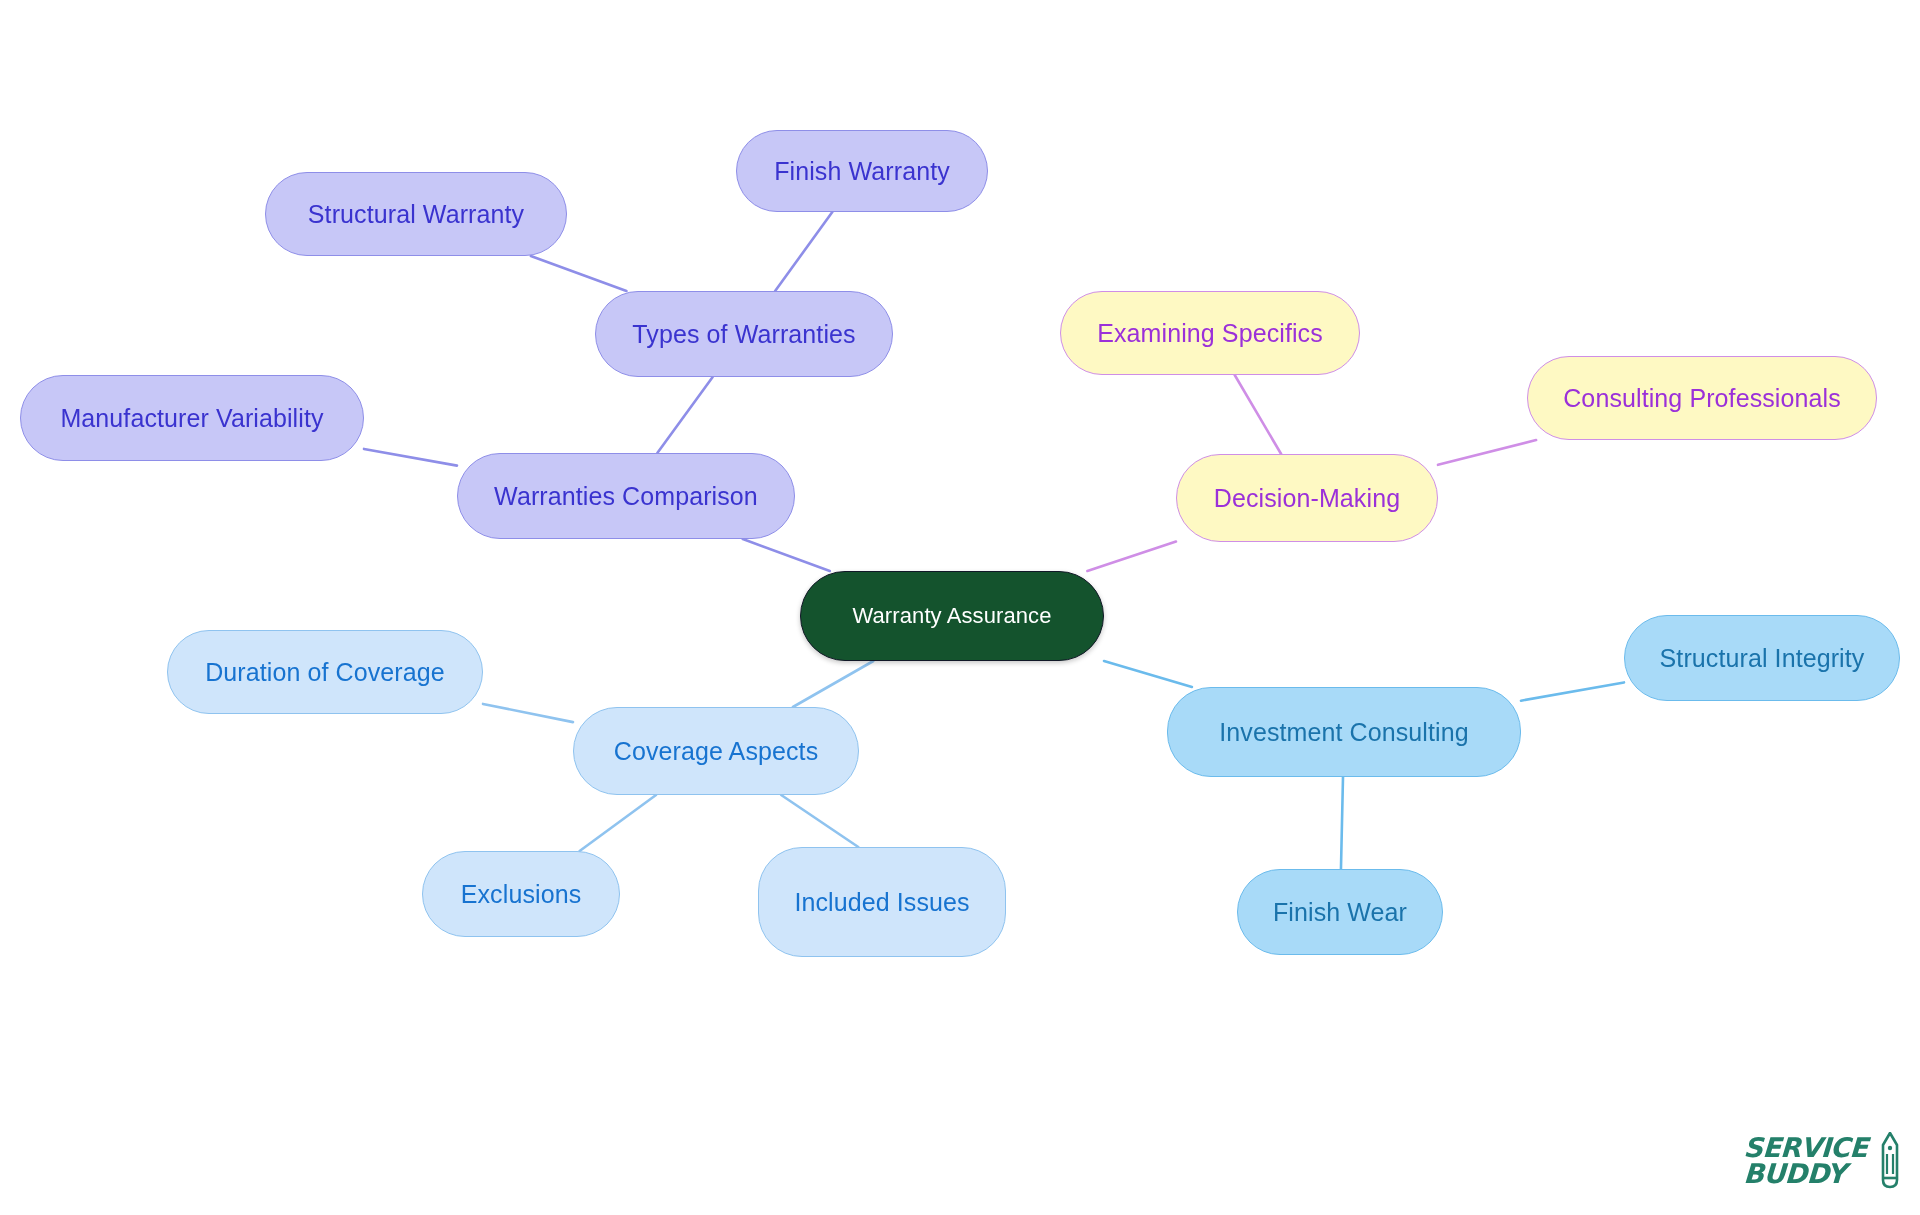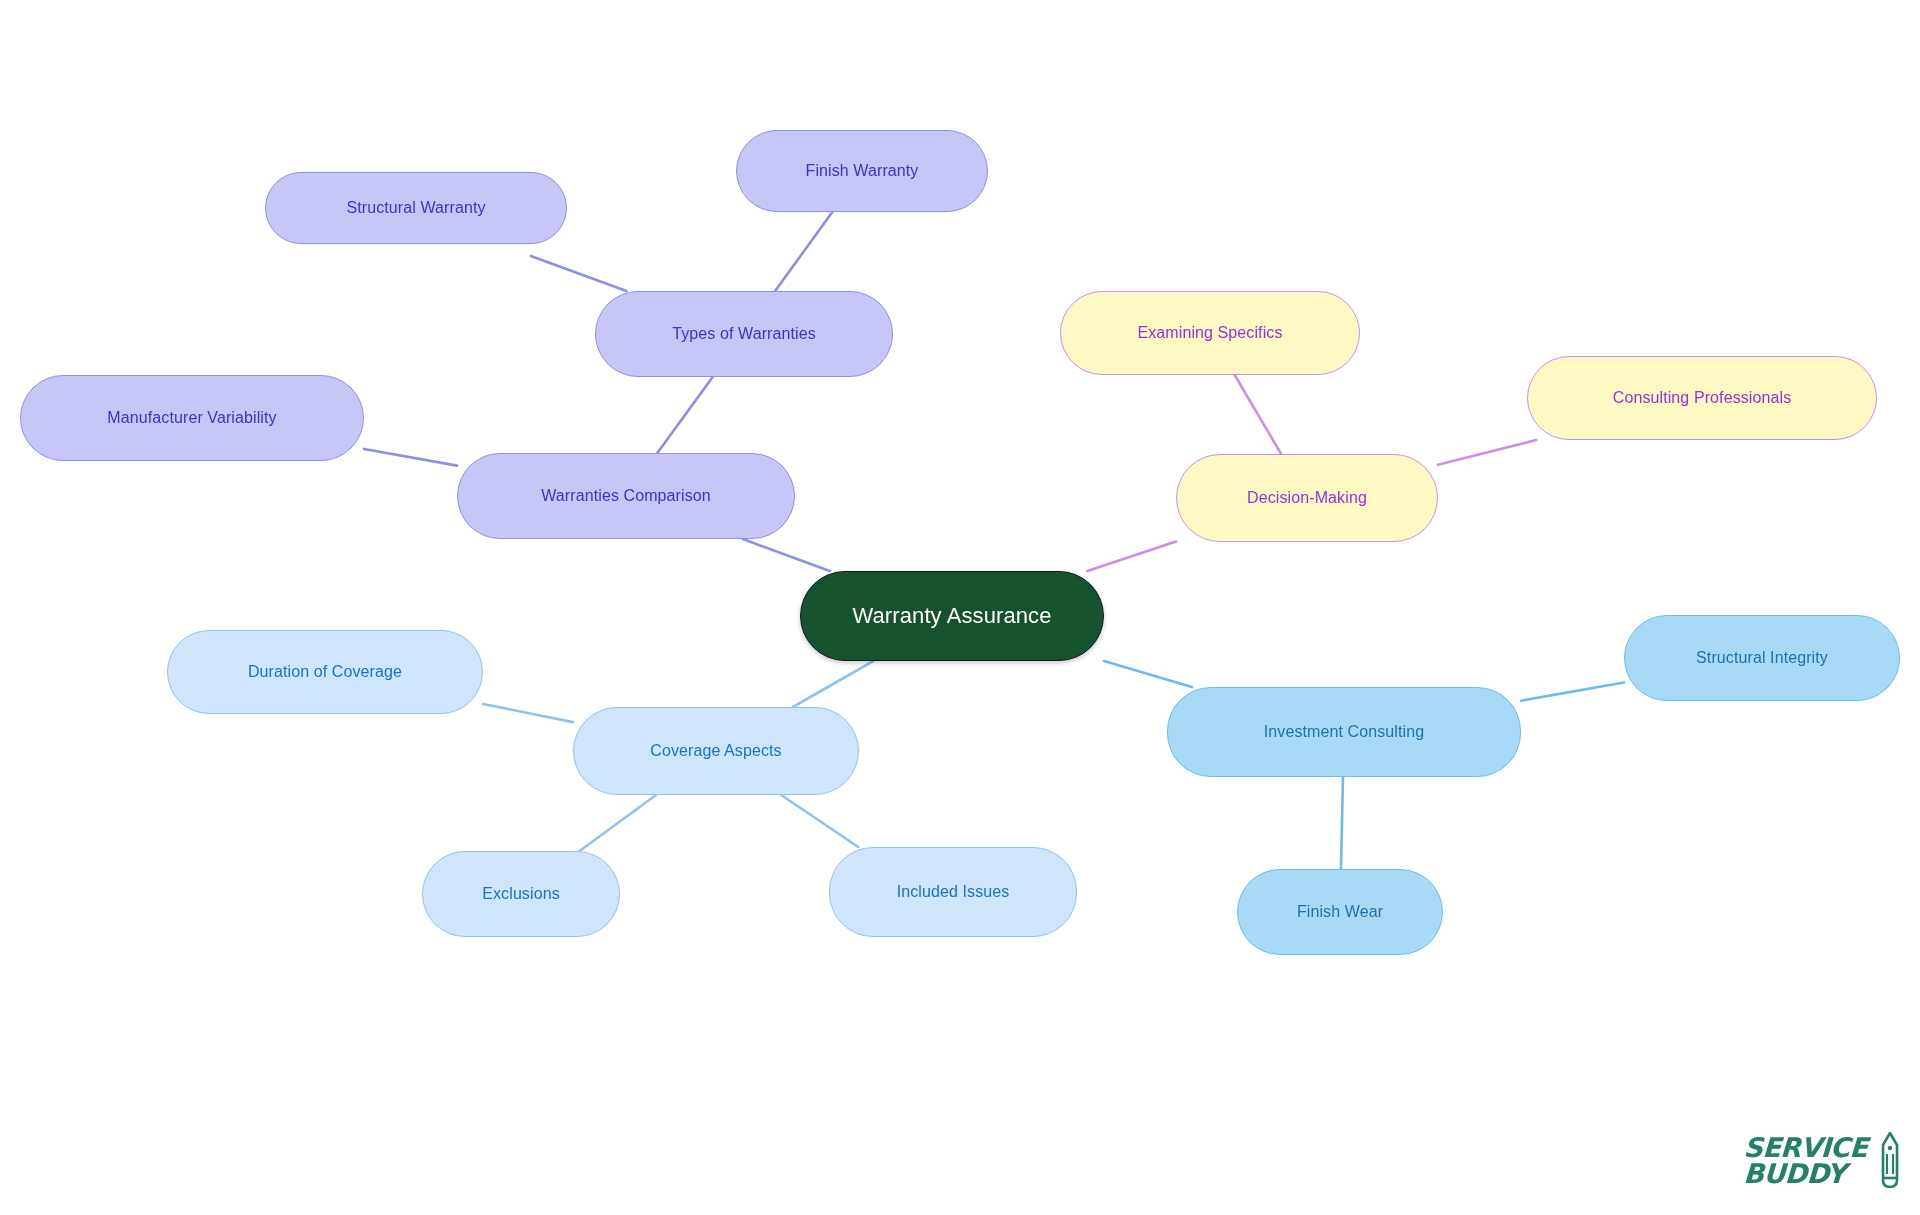--- a/index.html
+++ b/index.html
@@ -25,21 +25,21 @@
   .node {
     position: absolute;
     box-sizing: border-box;
     display: flex;
     align-items: center;
     justify-content: center;
     text-align: center;
     border-radius: 44px;
     border-style: solid;
     border-width: 1.6px;
-    font-size: 16px;
+    font-size: 25px;
     letter-spacing: 0.1px;
     line-height: 1.15;
     white-space: nowrap;
     padding: 0 18px;
   }
   .node.root {
     background: #14532d;
     border-color: #111827;
     color: #ffffff;
     border-radius: 46px;
@@ -117,21 +117,21 @@
   <div id="nodes-layer">
       <div class="node root" style="left: 800px; top: 571px; width: 304px; height: 90px;">
         <span>Warranty Assurance</span>
       </div>
       <div class="node lav" style="left: 457px; top: 453px; width: 338px; height: 86px;">
         <span>Warranties Comparison</span>
       </div>
       <div class="node lav" style="left: 595px; top: 291px; width: 298px; height: 86px;">
         <span>Types of Warranties</span>
       </div>
-      <div class="node lav" style="left: 265px; top: 172px; width: 302px; height: 72px;">
+      <div class="node lav" style="left: 265px; top: 172px; width: 302px; height: 84px;">
         <span>Structural Warranty</span>
       </div>
       <div class="node lav" style="left: 736px; top: 130px; width: 252px; height: 82px;">
         <span>Finish Warranty</span>
       </div>
       <div class="node lav" style="left: 20px; top: 375px; width: 344px; height: 86px;">
         <span>Manufacturer Variability</span>
       </div>
       <div class="node pink" style="left: 1176px; top: 454px; width: 262px; height: 88px;">
         <span>Decision-Making</span>
@@ -144,21 +144,21 @@
       </div>
       <div class="node sky" style="left: 573px; top: 707px; width: 286px; height: 88px;">
         <span>Coverage Aspects</span>
       </div>
       <div class="node sky" style="left: 167px; top: 630px; width: 316px; height: 84px;">
         <span>Duration of Coverage</span>
       </div>
       <div class="node sky" style="left: 422px; top: 851px; width: 198px; height: 86px; justify-content: center;">
         <span>Exclusions</span>
       </div>
-      <div class="node sky" style="left: 829px; top: 847px; width: 248px; height: 90px;">
+      <div class="node sky" style="left: 758px; top: 847px; width: 248px; height: 110px;">
         <span>Included Issues</span>
       </div>
       <div class="node blue" style="left: 1167px; top: 687px; width: 354px; height: 90px;">
         <span>Investment Consulting</span>
       </div>
       <div class="node blue" style="left: 1624px; top: 615px; width: 276px; height: 86px;">
         <span>Structural Integrity</span>
       </div>
       <div class="node blue" style="left: 1237px; top: 869px; width: 206px; height: 86px;">
         <span>Finish Wear</span>

